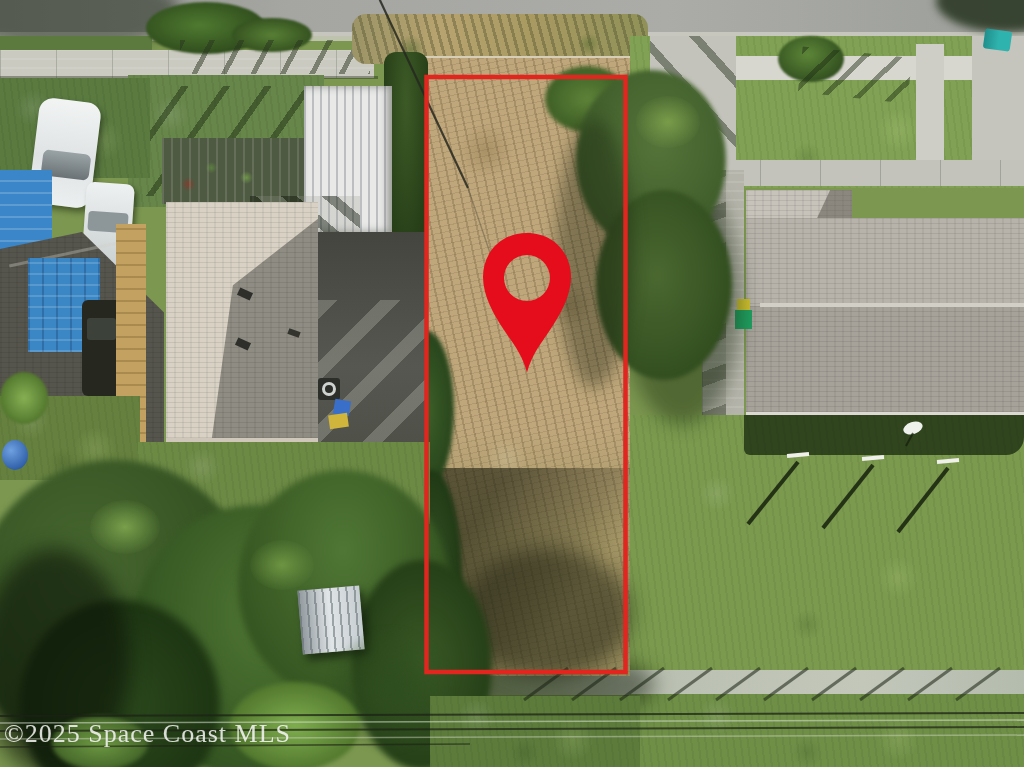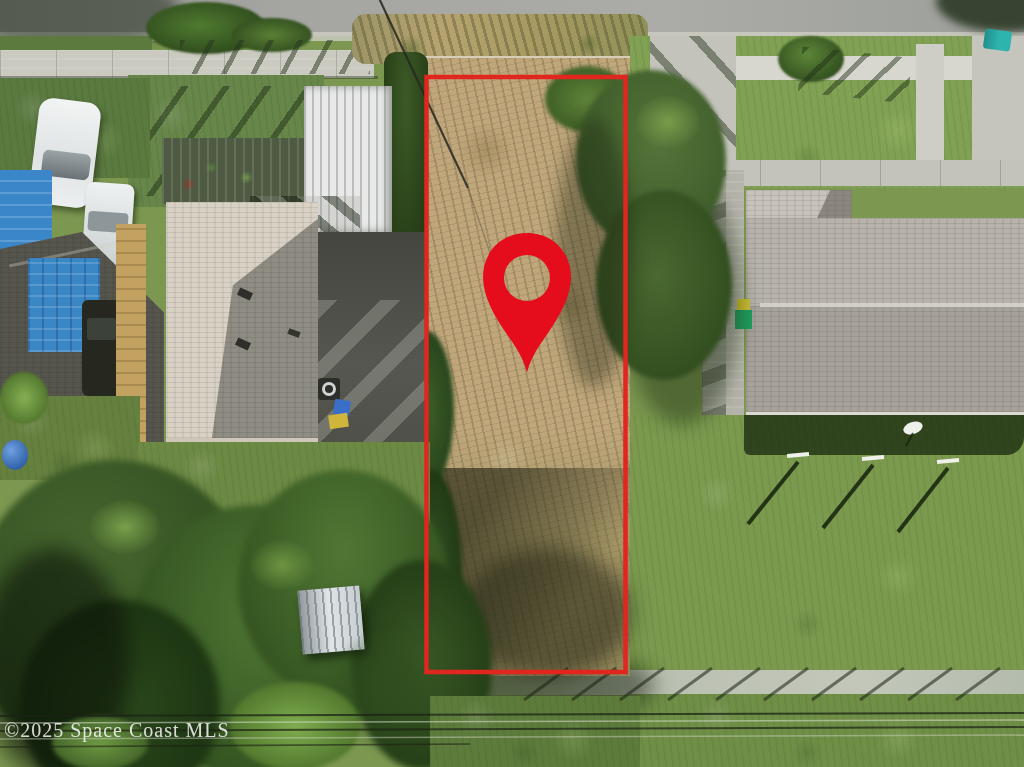--- a/index.html
+++ b/index.html
@@ -18,21 +18,21 @@
   .dirtTex{background-image:
      radial-gradient(circle 40px at 30% 15%, rgba(120,95,55,.30), transparent 70%),
      radial-gradient(circle 34px at 70% 40%, rgba(100,80,45,.28), transparent 70%),
      radial-gradient(circle 30px at 40% 65%, rgba(255,245,220,.18), transparent 70%),
      repeating-linear-gradient(78deg, rgba(80,62,34,.22) 0 2px, transparent 2px 9px),
      repeating-linear-gradient(168deg, rgba(70,55,30,.12) 0 1px, transparent 1px 6px);}
   .concTex{background-image:
      repeating-linear-gradient(90deg, rgba(110,115,105,.35) 0 1px, transparent 1px 56px),
      repeating-linear-gradient(0deg, rgba(255,255,255,.10) 0 2px, transparent 2px 9px);}
   .ribsV{background-image:repeating-linear-gradient(90deg, rgba(150,155,160,.55) 0 2px, transparent 2px 8px);}
-  #watermark{font-family:"Liberation Serif",serif;font-size:20px;color:rgba(255,255,255,.82);
+  #watermark{font-family:"Liberation Serif",serif;font-size:26px;color:rgba(255,255,255,.82);
              letter-spacing:1px;white-space:nowrap;text-shadow:0 0 2px rgba(80,90,60,.35);}
   svg{position:absolute;left:0;top:0;}
 </style>
 </head>
 <body>
 
 <div id="stage">
 
   <div class="a" style="left:0;top:0;width:1024px;height:36px;
        background:linear-gradient(90deg,#8e908b,#a5a6a2 28%,#abaca8 65%,#9c9e99);"></div>

